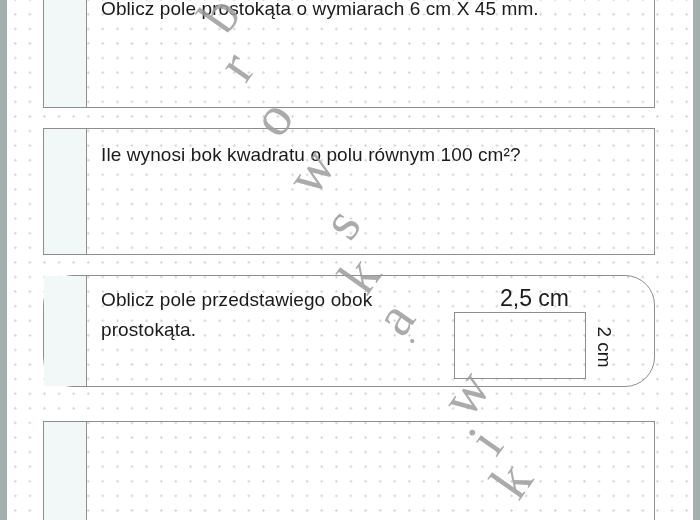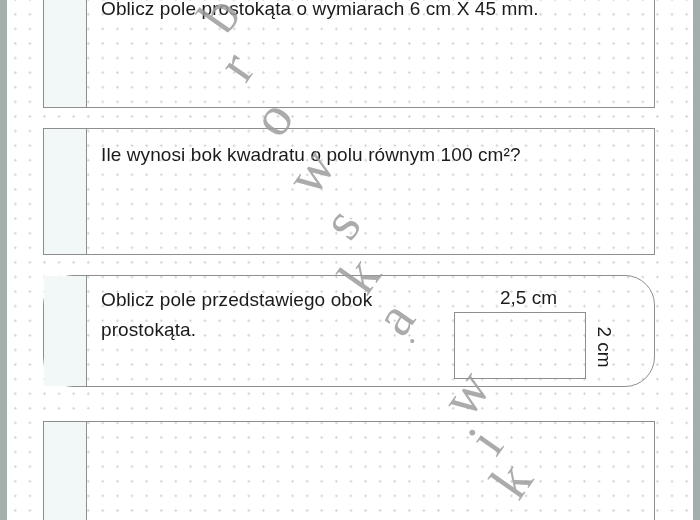--- a/index.html
+++ b/index.html
@@ -68,21 +68,21 @@
     top: 36px;
     width: 132px;
     height: 67px;
     border: 1.5px solid #8e8e8e;
     box-sizing: border-box;
   }
   .dim-top {
     position: absolute;
     left: 456px;
     top: 9px;
-    font-size: 19px;
+    font-size: 23px;
     line-height: 26px;
     color: #1b1b1b;
   }
   .dim-side {
     position: absolute;
     left: 539px;
     top: 58px;
     font-size: 19px;
     line-height: 26px;
     color: #1b1b1b;

